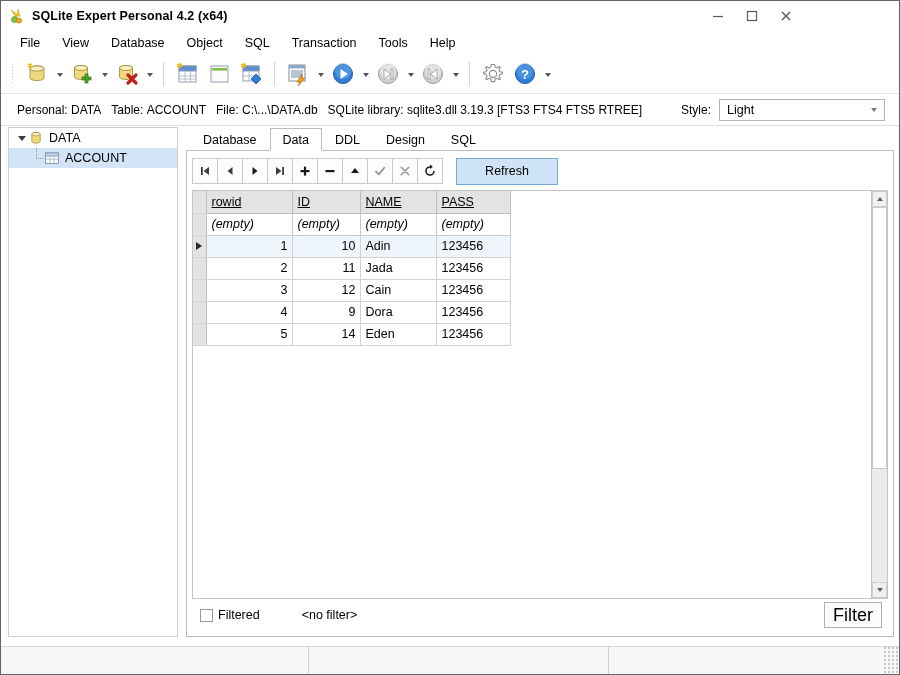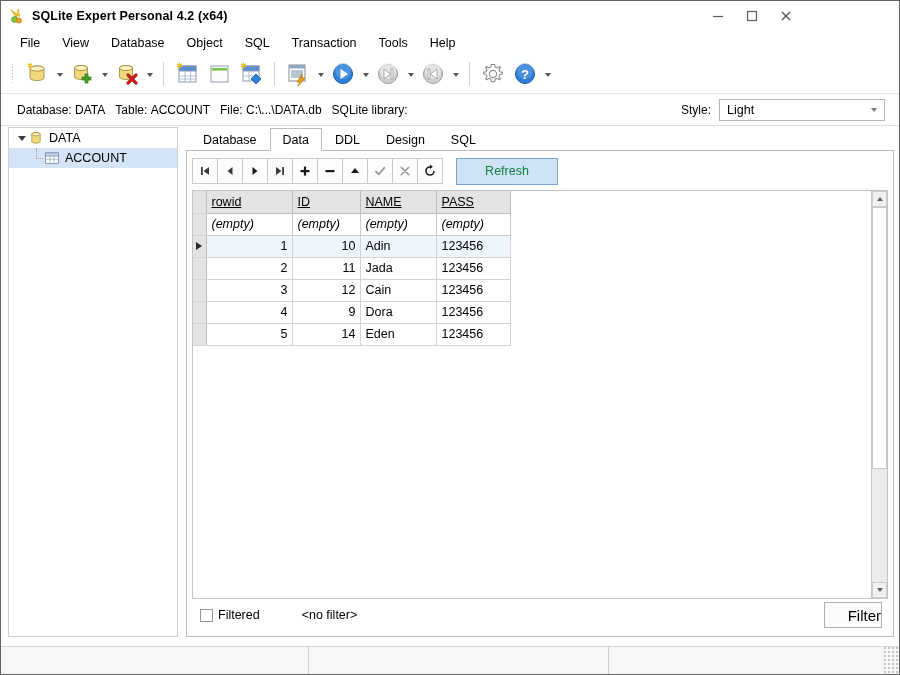--- a/index.html
+++ b/index.html
@@ -202,21 +202,21 @@
     display: flex; align-items: center; justify-content: center;
     margin-right: -1px;
   }
   .nav-btn svg { display: block; }
   .refresh-btn {
     margin-left: 14px;
     width: 102px; height: 27px;
     background: #cfe3f7;
     border: 1px solid #7aa7d0;
     display: flex; align-items: center; justify-content: center;
-    font-size: 12.5px; color: #15803d;
+    font-size: 12.5px; color: #000000;
   }
 
   
   .gridwrap {
     position: absolute; top: 39px; left: 5px;
     width: 684px; height: 409px;
     background: #ffffff;
     border: 1px solid #c4c4c4;
     overflow: hidden;
   }
@@ -287,22 +287,22 @@
   .chk-box {
     width: 13px; height: 13px; border: 1px solid #9a9a9a;
     background: #fff; margin-right: 5px; margin-left: 8px; flex: none;
   }
   .chk-label { font-size: 12.5px; text-align: center; }
   .nofilter { margin-left: 42px; font-size: 12.5px; }
   .filter-btn {
     margin-left: auto; margin-right: 6px;
     width: 58px; height: 26px;
     border: 1px solid #b0b0b0; background: #fbfbfb;
-    display: flex; align-items: center; justify-content: flex-end;
-    font-size: 15px;
+    display: flex; align-items: center; justify-content: center;
+    font-size: 18px;
   }
 
   
   .statusbar {
     position: absolute; bottom: 0; left: 0;
     width: 898px; height: 28px;
     background: #f7f7f7;
     border-top: 1px solid #d6d6d6;
     display: flex; align-items: stretch;
   }
@@ -517,34 +517,35 @@
           <circle cx="13" cy="13" r="9.5" fill="#2f7ed8" stroke="#1c5ba3" stroke-width="1"></circle>
           <circle cx="13" cy="10" r="8" fill="#63a5e8" opacity="0.5"></circle>
           <text x="13" y="18" font-size="13" font-weight="bold" fill="#ffffff" text-anchor="middle" font-family="Liberation Sans, sans-serif">?</text>
         </svg>
       </span>
     </div>
     <div class="tb-arrow"></div>
   </div>
 
   <div class="infobar">
-    <span class="info-text">Database:</span>
+    <span class="info-text">Personal:</span>
     <span class="info-text">&nbsp;</span>
     <span class="info-text">DATA</span>
     <span class="info-gap"></span>
     <span class="info-text">Table:</span>
     <span class="info-text">&nbsp;</span>
     <span class="info-text">ACCOUNT</span>
     <span class="info-gap"></span>
     <span class="info-text">File:</span>
     <span class="info-text">&nbsp;</span>
     <span class="info-text">C:\...\DATA.db</span>
     <span class="info-gap"></span>
     <span class="info-text">SQLite library:</span>
     <span class="info-text">&nbsp;</span>
+    <span class="info-text">sqlite3.dll 3.19.3 [FTS3 FTS4 FTS5 RTREE]</span>
 
     <span class="style-label">Style:</span>
     <div class="style-combo">
       <span>Light</span>
       <span class="cb-arrow"></span>
     </div>
   </div>
 
   <div class="treepanel">
     <div class="tree-node level0">

